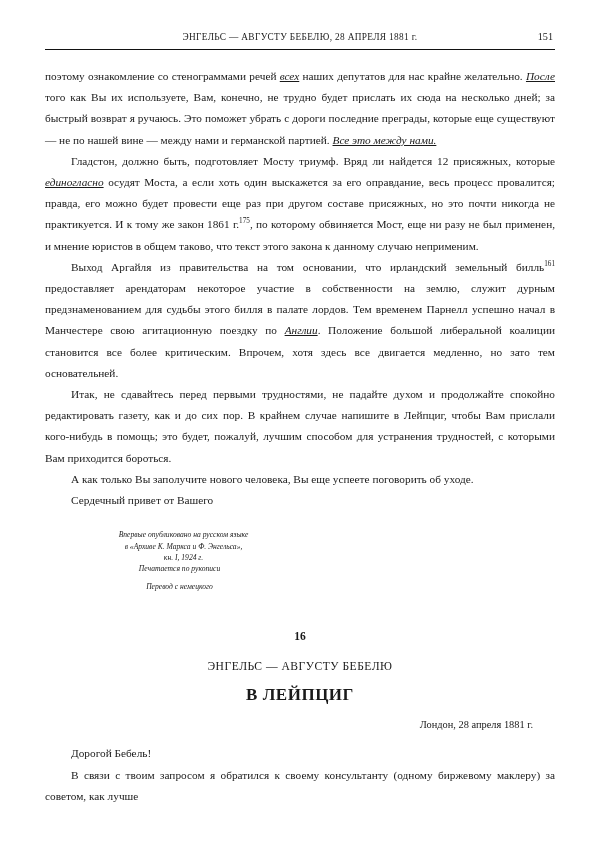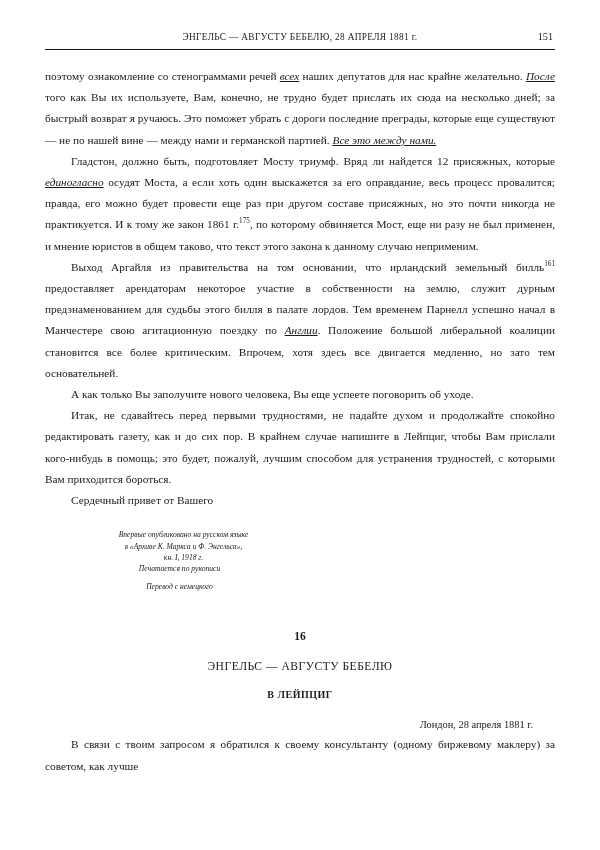--- a/index.html
+++ b/index.html
@@ -135,21 +135,21 @@
   }
   .letter-title {
     margin-top: 12px;
     font-size: 11.6px;
     font-weight: normal;
     letter-spacing: 0.5px;
     line-height: 18px;
   }
   .letter-dest {
     margin-top: 10px;
-    font-size: 10px;
+    font-size: 17px;
     font-weight: bold;
     letter-spacing: 0.5px;
     line-height: 18px;
   }
   .letter-date {
     margin-top: 12px;
     text-align: right;
     font-size: 10.4px;
     line-height: 18px;
     padding-right: 22px;
@@ -177,44 +177,45 @@
   </div>
 
   <div class="content">
 
     <p class="para noindent"><span>поэтому ознакомление со стенограммами речей </span><i>всех</i><span> наших депутатов для нас крайне желательно. </span><i>После</i><span> того как Вы их используете, Вам, конечно, не трудно будет прислать их сюда на несколько дней; за быстрый возврат я ручаюсь. Это поможет убрать с дороги последние преграды, которые еще существуют — не по нашей вине — между нами и германской партией. </span><i>Все это между нами.</i></p>
 
     <p class="para"><span>Гладстон, должно быть, подготовляет Мосту триумф. Вряд ли найдется 12 присяжных, которые </span><i>единогласно</i><span> осудят Моста, а если хоть один выскажется за его оправдание, весь процесс провалится; правда, его можно будет провести еще раз при другом составе присяжных, но это почти никогда не практикуется. И к тому же закон 1861 г.</span><sup>175</sup><span>, по которому обвиняется Мост, еще ни разу не был применен, и мнение юристов в общем таково, что текст этого закона к данному случаю неприменим.</span></p>
 
     <p class="para"><span>Выход Аргайля из правительства на том основании, что ирландский земельный билль</span><sup>161</sup><span> предоставляет арендаторам некоторое участие в собственности на землю, служит дурным предзнаменованием для судьбы этого билля в палате лордов. Тем временем Парнелл успешно начал в Манчестере свою агитационную поездку по </span><i>Англии</i><span>. Положение большой либеральной коалиции становится все более критическим. Впрочем, хотя здесь все двигается медленно, но зато тем основательней.</span></p>
 
+    <p class="para">Итак, не сдавайтесь перед первыми трудностями, не падайте духом и продолжайте спокойно редактировать газету, как и до сих пор. В крайнем случае напишите в Лейпциг, чтобы Вам прислали кого-нибудь в помощь; это будет, пожалуй, лучшим способом для устранения трудностей, с которыми Вам приходится бороться.</p>
+
     <p class="para">А как только Вы заполучите нового человека, Вы еще успеете поговорить об уходе.</p>
-
-    <p class="para">Итак, не сдавайтесь перед первыми трудностями, не падайте духом и продолжайте спокойно редактировать газету, как и до сих пор. В крайнем случае напишите в Лейпциг, чтобы Вам прислали кого-нибудь в помощь; это будет, пожалуй, лучшим способом для устранения трудностей, с которыми Вам приходится бороться.</p>
 
     <p class="para">Сердечный привет от Вашего</p>
 
 
     <div class="pubnote">
       <div class="pubnote-left">
         <span>Впервые опубликовано на русском языке</span><br>
         <span>в «Архиве К. Маркса и Ф. Энгельса»,</span><br>
-        <span>кн. I, 1918 г.</span>
+        <span>кн. I, 1924 г.</span>
       </div>
       <div class="pubnote-right">
         <span class="ln">Печатается по рукописи</span>
         <span class="ln">Перевод с немецкого</span>
       </div>
     </div>
 
     <div class="letter-head">
       <div class="letter-num">16</div>
       <div class="letter-title">ЭНГЕЛЬС — АВГУСТУ БЕБЕЛЮ</div>
       <div class="letter-dest">В ЛЕЙПЦИГ</div>
     </div>
 
     <div class="letter-date">Лондон, 28 апреля 1881 г.</div>
 
+    <div class="salutation">Дорогой Бебель!</div>
 
     <p class="para after-sal">В связи с твоим запросом я обратился к своему консультанту (одному биржевому маклеру) за советом, как лучше</p>
 
   </div>
 </div>
 
 </body></html>

